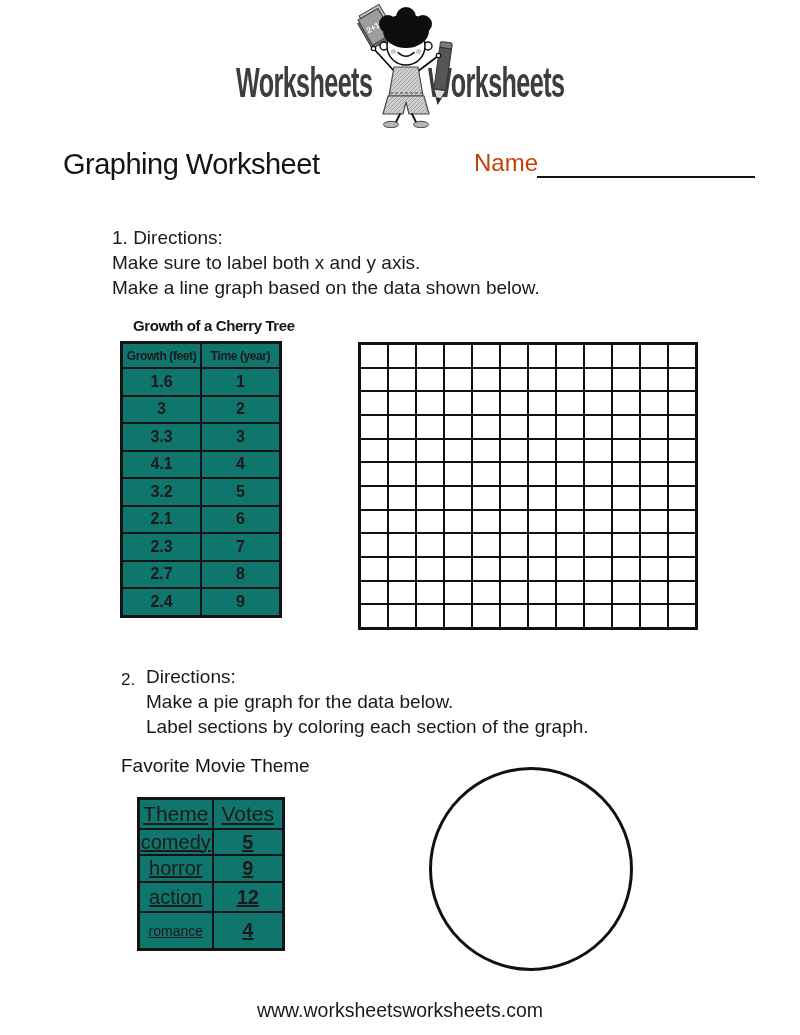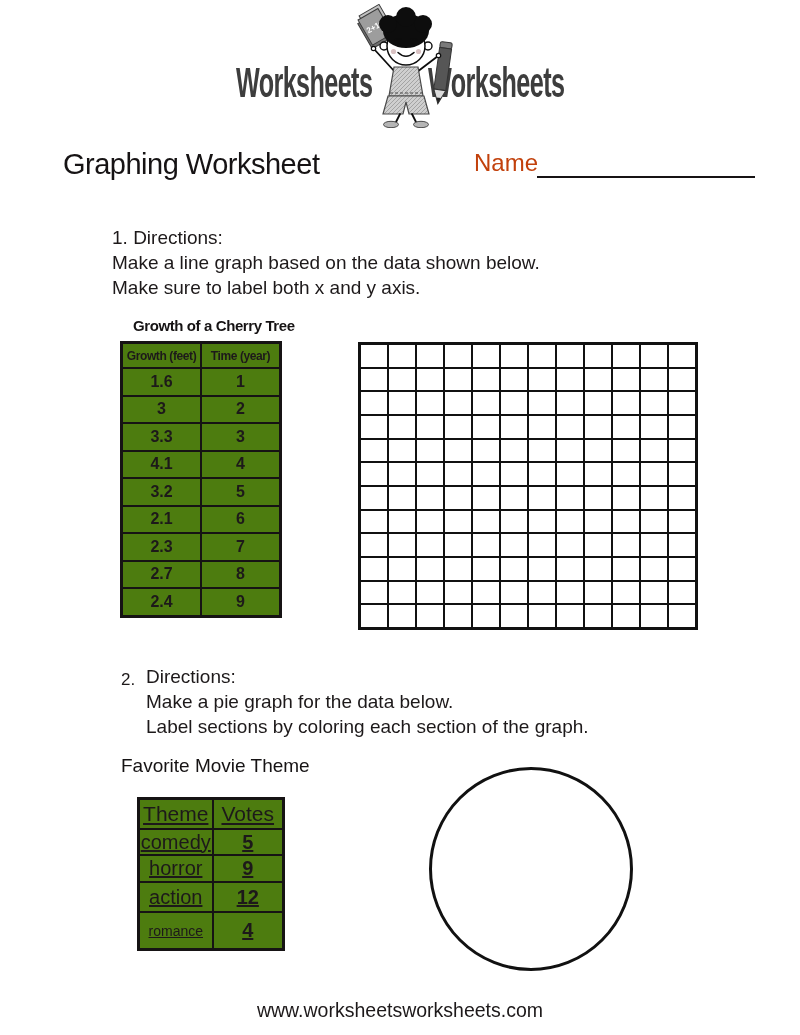--- a/index.html
+++ b/index.html
@@ -19,21 +19,21 @@
   .doc-title { position:absolute; left:63px; top:148px; font-size:29px; letter-spacing:-0.5px; color:#161314;text-align:center; }
   .name-label { position:absolute; left:474px; top:149px; font-size:24px; color:#c2410c; }
   .name-line  { position:absolute; left:537px; top:155px; width:218px; height:21px; border-bottom:2px solid #161314; }
   
   .directions { position:absolute; font-size:19px; line-height:25px; color:#1d191a; }
   .directions-1 { left:112px; top:225px; }
   .directions-2 { left:146px; top:664px; }
   .sec2-number { position:absolute; left:121px; top:670px; font-size:17px; color:#1d191a; }
   
   .t1-title { position:absolute; left:133px; top:317px; font-size:15px; font-weight:bold; letter-spacing:-0.4px; color:#161314; }
-  table.data { border-collapse:collapse; background:#4d7c0f; }
+  table.data { border-collapse:collapse; background:#0f766e; }
   table.data td, table.data th { border:2px solid #161314; text-align:center; vertical-align:middle; padding:0; }
   .table1 { position:absolute; left:120px; top:341px; border:3px solid #161314; table-layout:fixed; width:160px; }
   .table1 th { width:77px; height:23px; font-size:12px; font-weight:bold; letter-spacing:-0.4px; }
   .table1 td { height:25.5px; font-size:16px; font-weight:bold; }
   
   .graph-grid {
     position:absolute; left:358px; top:342px; width:340px; height:288px;
     box-sizing:border-box; border:3px solid #111111; background:#111111;
     display:grid; gap:2px;
   }
@@ -121,22 +121,22 @@
     <ellipse cx="41" cy="120.5" rx="7.5" ry="3.2" fill="#b5b5b5" stroke="#4a4a4a" stroke-width="1"></ellipse>
     <ellipse cx="71" cy="120.5" rx="7.5" ry="3.2" fill="#b5b5b5" stroke="#4a4a4a" stroke-width="1"></ellipse>
   </svg>
 
   <div class="doc-title">Graphing Worksheet</div>
   <div class="name-label">Name</div>
   <div class="name-line"></div>
 
   <div class="directions directions-1">
     <div><span>1.</span> <span>Directions:</span></div>
+    <div>Make sure to label both x and y axis.</div>
     <div>Make a line graph based on the data shown below.</div>
-    <div>Make sure to label both x and y axis.</div>
   </div>
 
   <div class="t1-title">Growth of a Cherry Tree</div>
   <table class="data table1">
     <tbody>
         <tr>
       <th>Growth (feet)</th>
       <th>Time (year)</th>
     </tr>
     <tr>

